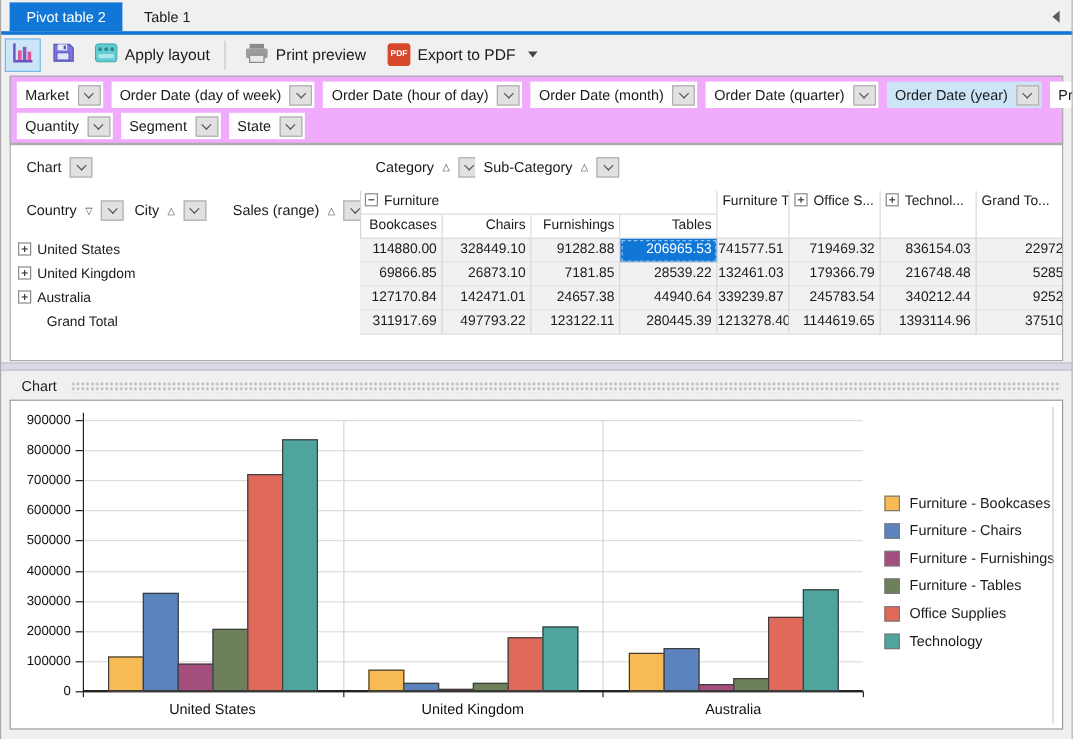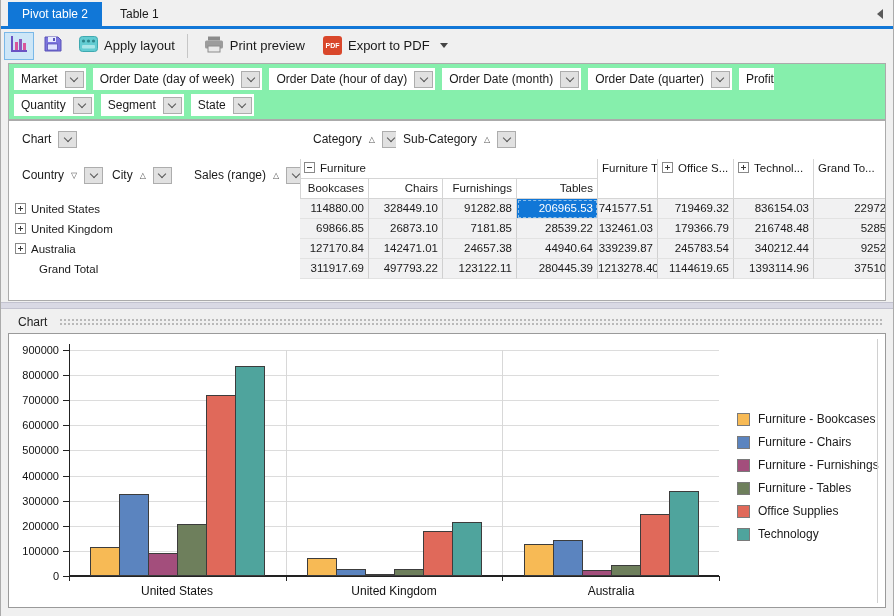--- a/index.html
+++ b/index.html
@@ -19,21 +19,21 @@
   
   #toolbar { position:absolute; left:0; top:29px; width:894px; height:33px; display:flex; align-items:center; }
   .tbtn { display:flex; align-items:center; gap:6px; height:28px; padding:0 6px; margin-left:4px; font-size:13px; border:1px solid transparent; }
   .tbtn.icon-only { width:30px; justify-content:center; }
   .tbtn.selected { background:#cde6f7; border-color:#7ab8e8; }
   .tsep { width:1px; height:24px; background:#c6c6c6; margin:0 5px; }
   .pdf-badge { width:19px; height:19px; background:#d9472b; border-radius:3px; color:#fff; font-size:7px; font-weight:bold; display:flex; align-items:center; justify-content:center; }
   .caret-down { width:0; height:0; border-left:4px solid transparent; border-right:4px solid transparent; border-top:5px solid #444; margin-left:4px; }
 
   
-  #filter-panel { position:absolute; left:8px; top:63px; width:878px; height:57px; border:1px solid #ababab; background:#86efac; padding:4px 5px;text-align:right; }
+  #filter-panel { position:absolute; left:8px; top:63px; width:878px; height:57px; border:1px solid #ababab; background:#f0abfc; padding:4px 5px;text-align:right; }
   .chip-row { display:flex; gap:7px; margin-bottom:4px; }
   .chip { display:flex; align-items:center; height:22px; background:#fff; padding:0 0 0 7px; font-size:12px; white-space:nowrap; cursor:default; }
   .chip.hl { background:#cde4f7; }
   .chip .sort { font-size:8px; color:#555; margin-left:7px; }
   .dd-btn { width:19px; height:17px; background:#e1e1e1; border:1px solid #adadad; margin:0 2px 0 7px; display:flex; align-items:center; justify-content:center; }
   .chev { width:6px; height:6px; border-right:1.4px solid #555; border-bottom:1.4px solid #555; transform:rotate(45deg); margin-top:-3px; }
 
   
   #pivot-panel { position:absolute; left:8px; top:120px; width:878px; height:181px; border:1px solid #ababab; background:#fff; overflow:hidden; }
   #pivot-panel .chip { position:absolute; }
@@ -155,20 +155,26 @@
           </span>
         </div>
         <div class="chip">
           <span>Order Date (month)</span>
           <span class="dd-btn">
             <span class="chev"></span>
           </span>
         </div>
         <div class="chip">
           <span>Order Date (quarter)</span>
+          <span class="dd-btn">
+            <span class="chev"></span>
+          </span>
+        </div>
+        <div class="chip hl">
+          <span>Order Date (year)</span>
           <span class="dd-btn">
             <span class="chev"></span>
           </span>
         </div>
         <div class="chip">
           <span>Profit</span>
         </div>
       </div>
     <div class="chip-row" id="filter-row2">
         <div class="chip">

